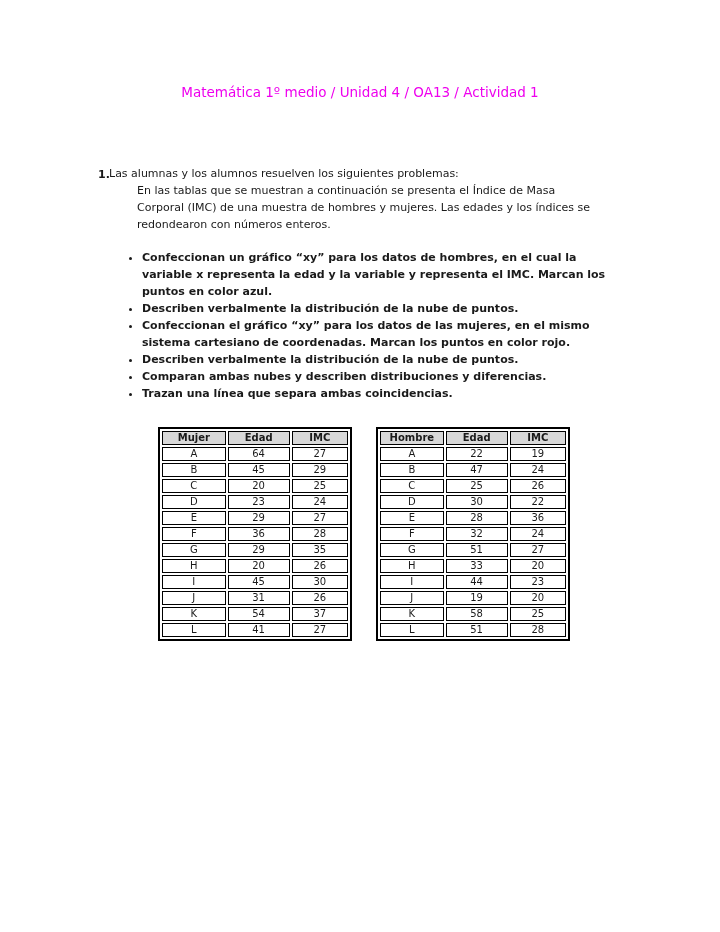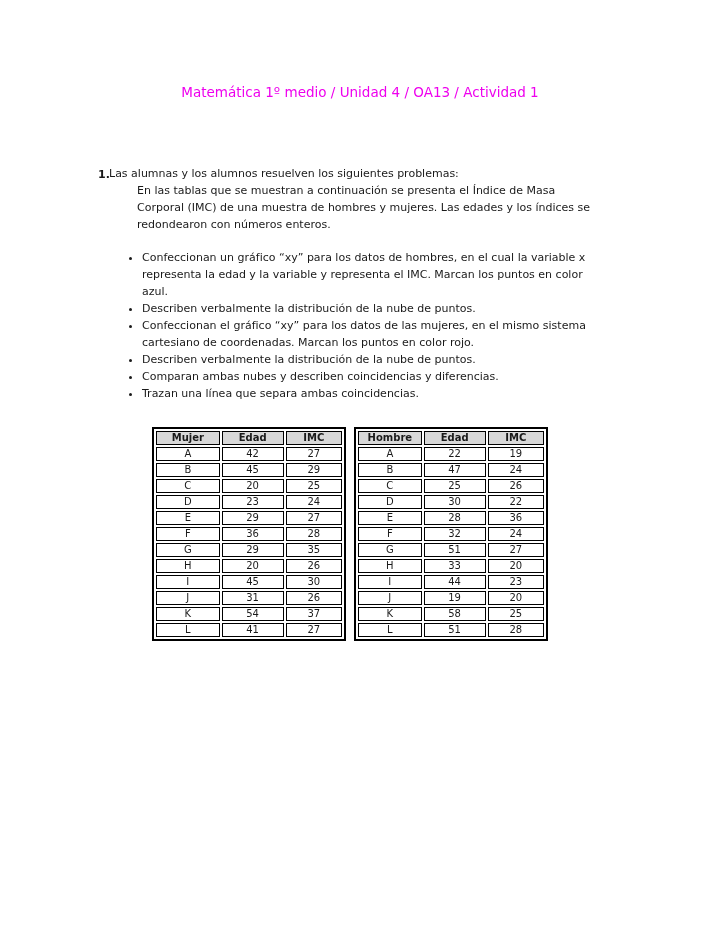--- a/index.html
+++ b/index.html
@@ -46,28 +46,29 @@
     flex: none;
     width: 23px;
     font-weight: bold;
   }
   .problem .pbody { flex: 1; min-width: 0; }
   .statement { margin: 16px; }
   .tasks {
     margin: 7px 0 4px 0;
     padding: 0 0 0 21px;
     list-style: disc outside;
+    font-weight: bold;
   }
   .tasks li { margin: 0; padding: 0; }
   .tables {
     position: absolute;
     top: 427px;
-    left: 152px;
+    left: 158px;
     display: flex;
-    gap: 8px;
+    gap: 24px;
     border-radius: 8px;
   }
   table.imc {
     border-collapse: separate;
     border-spacing: 2px;
     border: 2px solid var(--table-border, #000000);
     width: 194px;
     table-layout: fixed;
     background: var(--page-bg, #ffffff);
   }
@@ -102,21 +103,21 @@
 
   <div class="problem">
     <span class="num">1.</span>
     <div class="pbody">
       <p class="statement">En las tablas que se muestran a continuación se presenta el Índice de Masa Corporal (IMC) de una muestra de hombres y mujeres. Las edades y los índices se redondearon con números enteros.</p>
       <ul class="tasks">
           <li>Confeccionan un gráfico “xy” para los datos de hombres, en el cual la variable x representa la edad y la variable y representa el IMC. Marcan los puntos en color azul.</li>
           <li>Describen verbalmente la distribución de la nube de puntos.</li>
           <li>Confeccionan el gráfico “xy” para los datos de las mujeres, en el mismo sistema cartesiano de coordenadas. Marcan los puntos en color rojo.</li>
           <li>Describen verbalmente la distribución de la nube de puntos.</li>
-          <li>Comparan ambas nubes y describen coincidencias y diferencias.</li>
+          <li>Comparan ambas nubes y describen distribuciones y diferencias.</li>
           <li>Trazan una línea que separa ambas coincidencias.</li>
         </ul>
     </div>
   </div>
 
   <div class="tables">
     <table class="imc">
       <colgroup>
           <col class="c1">
           <col class="c2">
@@ -125,21 +126,21 @@
     <thead>
           <tr>
             <th>Mujer</th>
             <th>Edad</th>
             <th>IMC</th>
           </tr>
         </thead>
         <tbody>
           <tr>
             <td>A</td>
-            <td>42</td>
+            <td>64</td>
             <td>27</td>
           </tr>
           <tr>
             <td>B</td>
             <td>45</td>
             <td>29</td>
           </tr>
           <tr>
             <td>C</td>
             <td>20</td>

